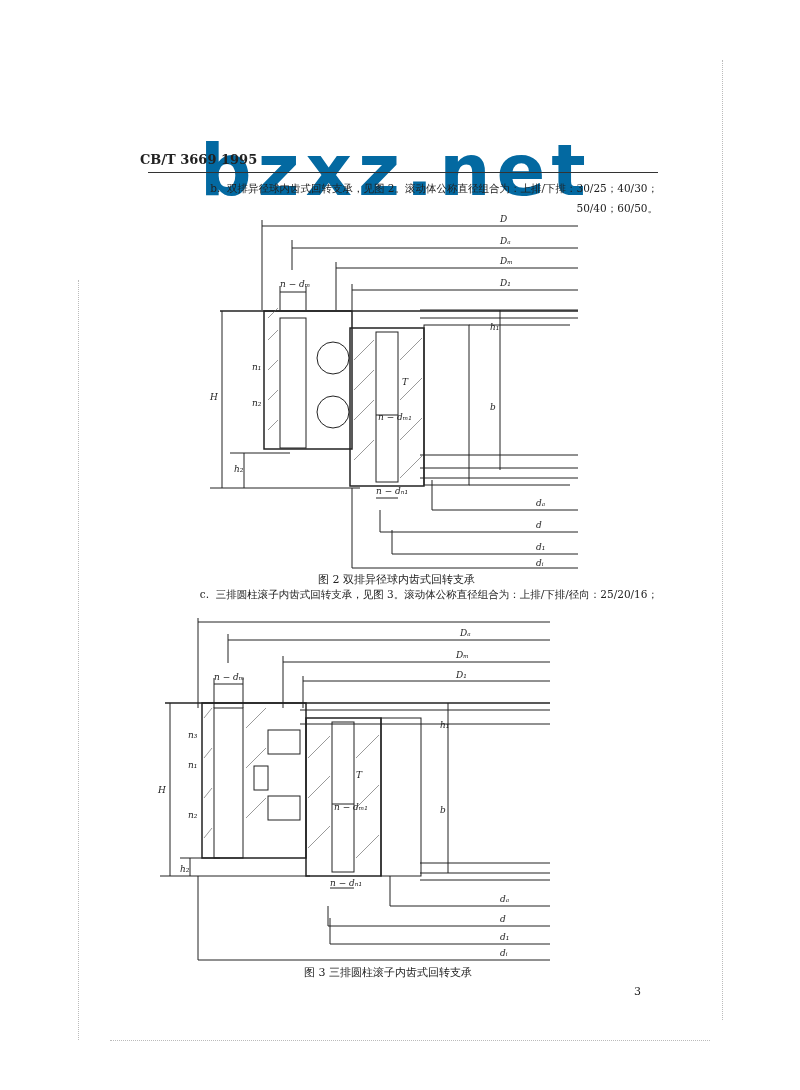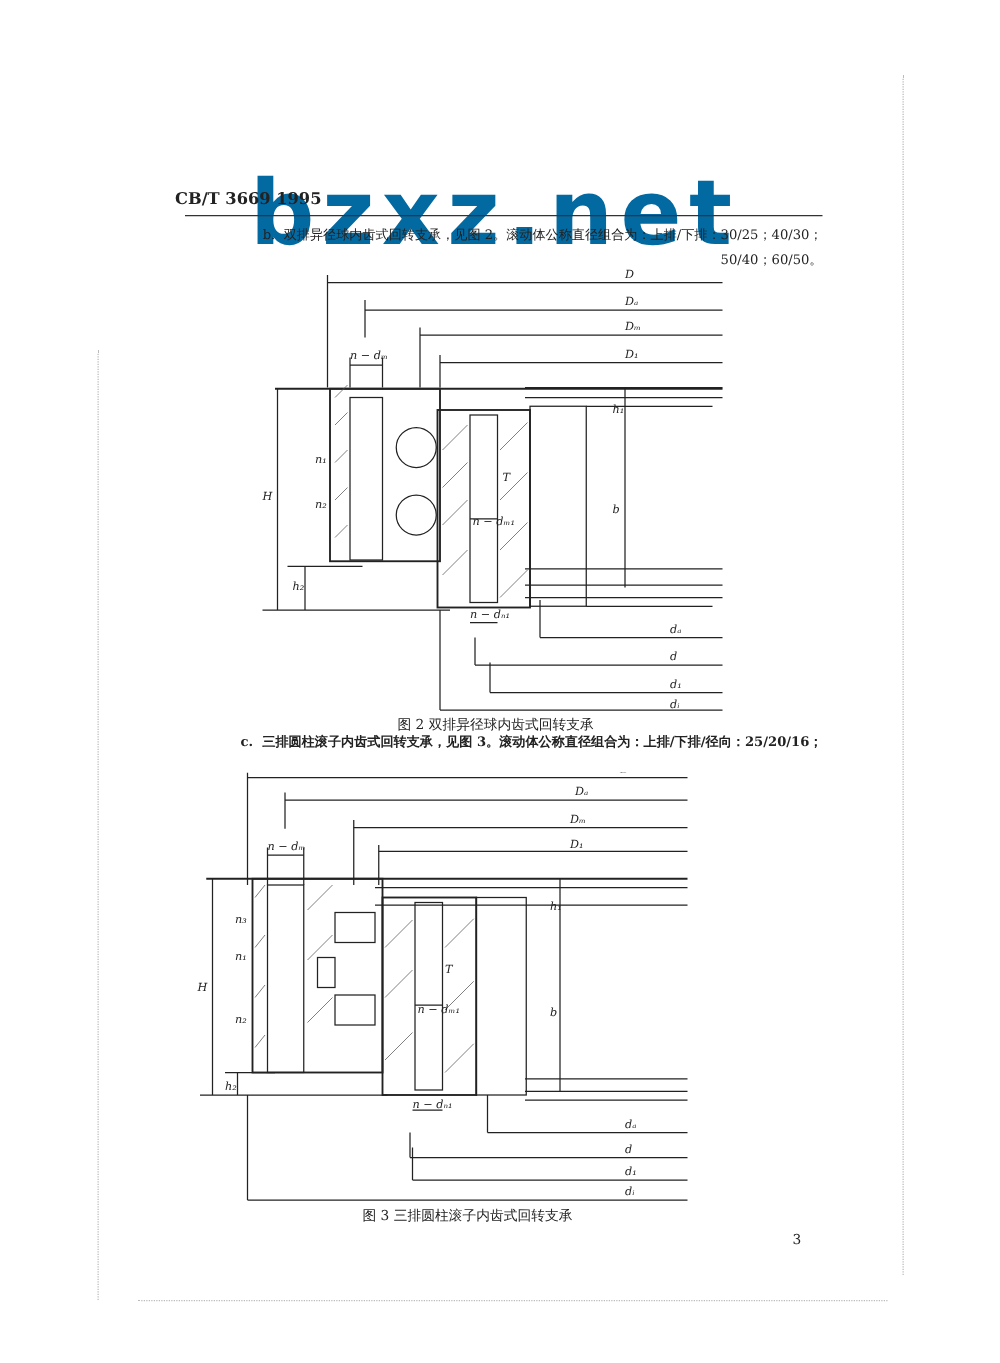--- a/index.html
+++ b/index.html
@@ -105,21 +105,21 @@
   <text x="178" y="210">n − dₘ₁</text>
   <text x="176" y="284">n − dₙ₁</text>
   <text x="336" y="296">dₐ</text>
   <text x="336" y="318">d</text>
   <text x="336" y="340">d₁</text>
   <text x="336" y="356">dᵢ</text>
 </svg>
 
 <div class="caption" style="left:318px;top:572px;">图 2   双排异径球内齿式回转支承</div>
 
-<div class="para" style="top:584px;font-weight:bold;">
+<div class="para" style="top:584px;">
   <div style="text-indent:22px;"><span>c.</span>&nbsp;&nbsp;<span>三排圆柱滚子内齿式回转支承，见图 3。滚动体公称直径组合为：上排/下排/径向：25/20/16；</span></div>
 </div>
 
 <svg style="left:150px;top:618px;" width="420" height="345" viewBox="0 0 420 345">
   <g stroke="#222" fill="none" stroke-width="1">
     <line x1="48" y1="4" x2="400" y2="4"></line>
       <line x1="48" y1="0" x2="48" y2="90"></line>
     <line x1="78" y1="22" x2="400" y2="22"></line>
       <line x1="78" y1="16" x2="78" y2="45"></line>
     <line x1="133" y1="44" x2="400" y2="44"></line>
@@ -188,18 +188,18 @@
   <text x="38" y="150">n₁</text>
   <text x="38" y="200">n₂</text>
   <text x="184" y="192">n − dₘ₁</text>
   <text x="180" y="268">n − dₙ₁</text>
   <text x="350" y="284">dₐ</text>
   <text x="350" y="304">d</text>
   <text x="350" y="322">d₁</text>
   <text x="350" y="338">dᵢ</text>
 </svg>
 
-<div class="caption" style="left:290px;top:965px;">图 3   三排圆柱滚子内齿式回转支承</div>
+<div class="caption" style="left:304px;top:965px;">图 3   三排圆柱滚子内齿式回转支承</div>
 <div class="page-num">3</div>
 
 <div class="dots" style="left:722px;top:60px;height:960px;"></div>
 <div class="dots" style="left:78px;top:280px;height:760px;"></div>
 <div class="footer-dots"></div>
 
 </body></html>

